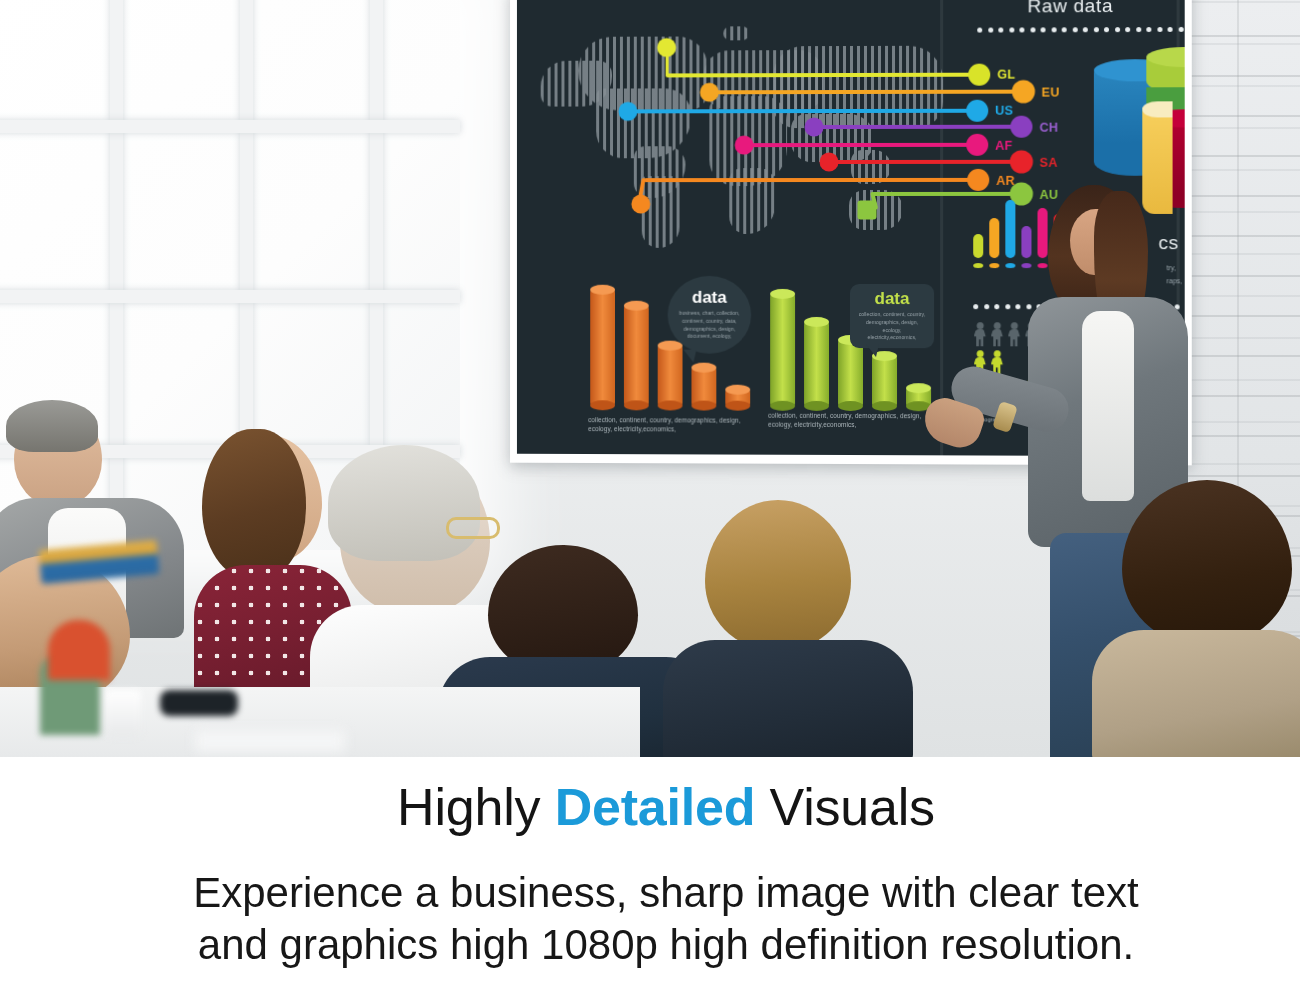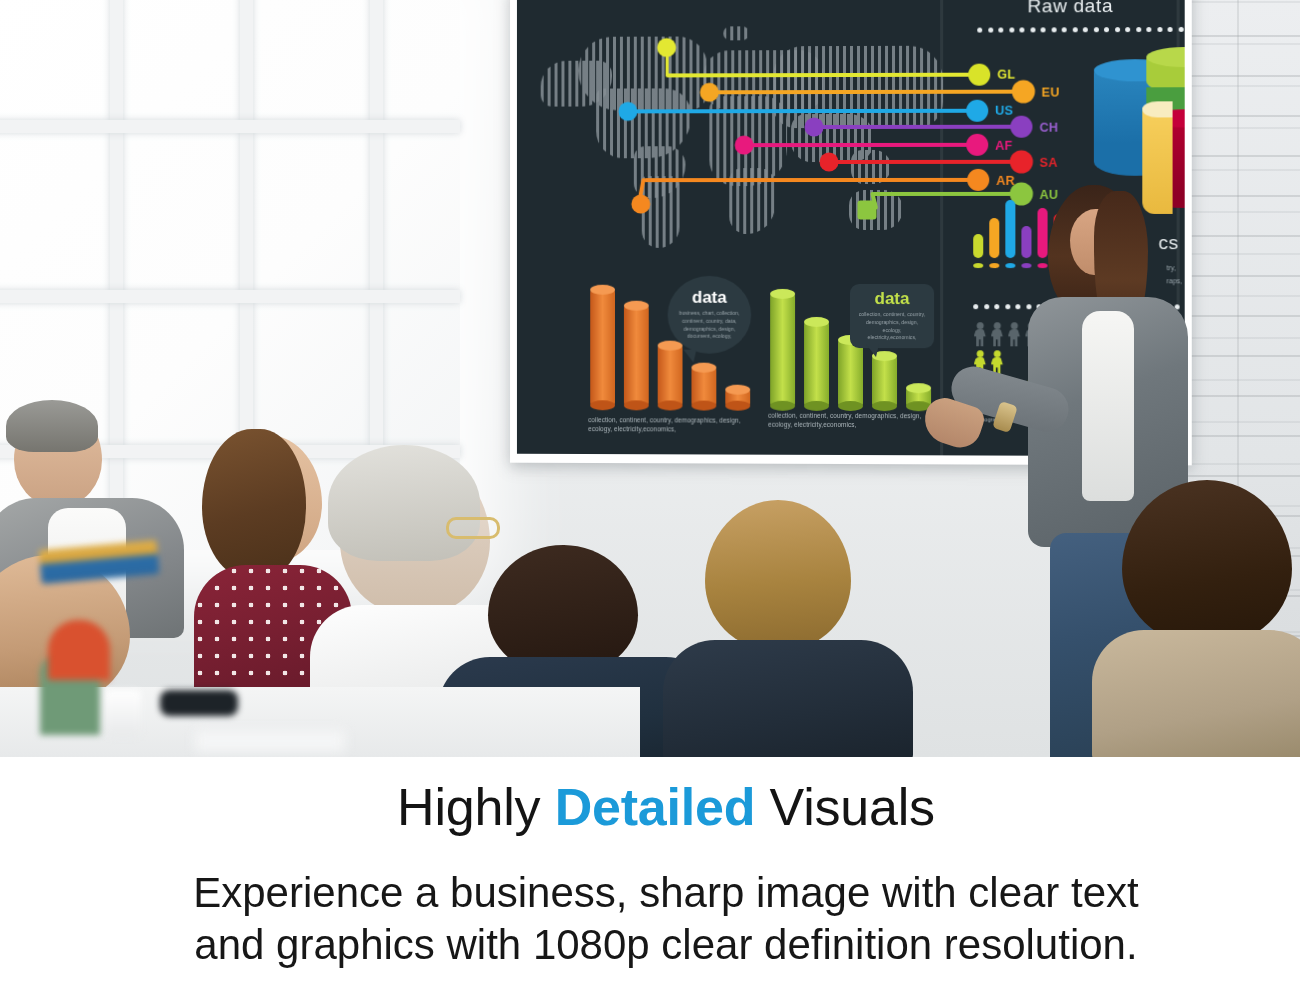--- a/index.html
+++ b/index.html
@@ -660,17 +660,17 @@
     <div class="blurmask" style="position:absolute; left:160px; top:690px; width:78px; height:26px; background:#1d2328; border-radius:9px;"></div>
     <div class="blurmask2" style="position:absolute; left:195px; top:730px; width:150px; height:22px; background:#f4f5f6; border-radius:3px;"></div>
   </div>
 
   <div id="caption">
     <div id="headline">
       <span>Highly </span><span class="accent">Detailed</span><span> Visuals</span>
     </div>
     <div id="subline">
       <div>Experience a business, sharp image with clear text</div>
-      <div>and graphics with 1080p clear definition resolution.</div>
+      <div>and graphics high 1080p high definition resolution.</div>
     </div>
   </div>
 
 </div>
 
 </body></html>

